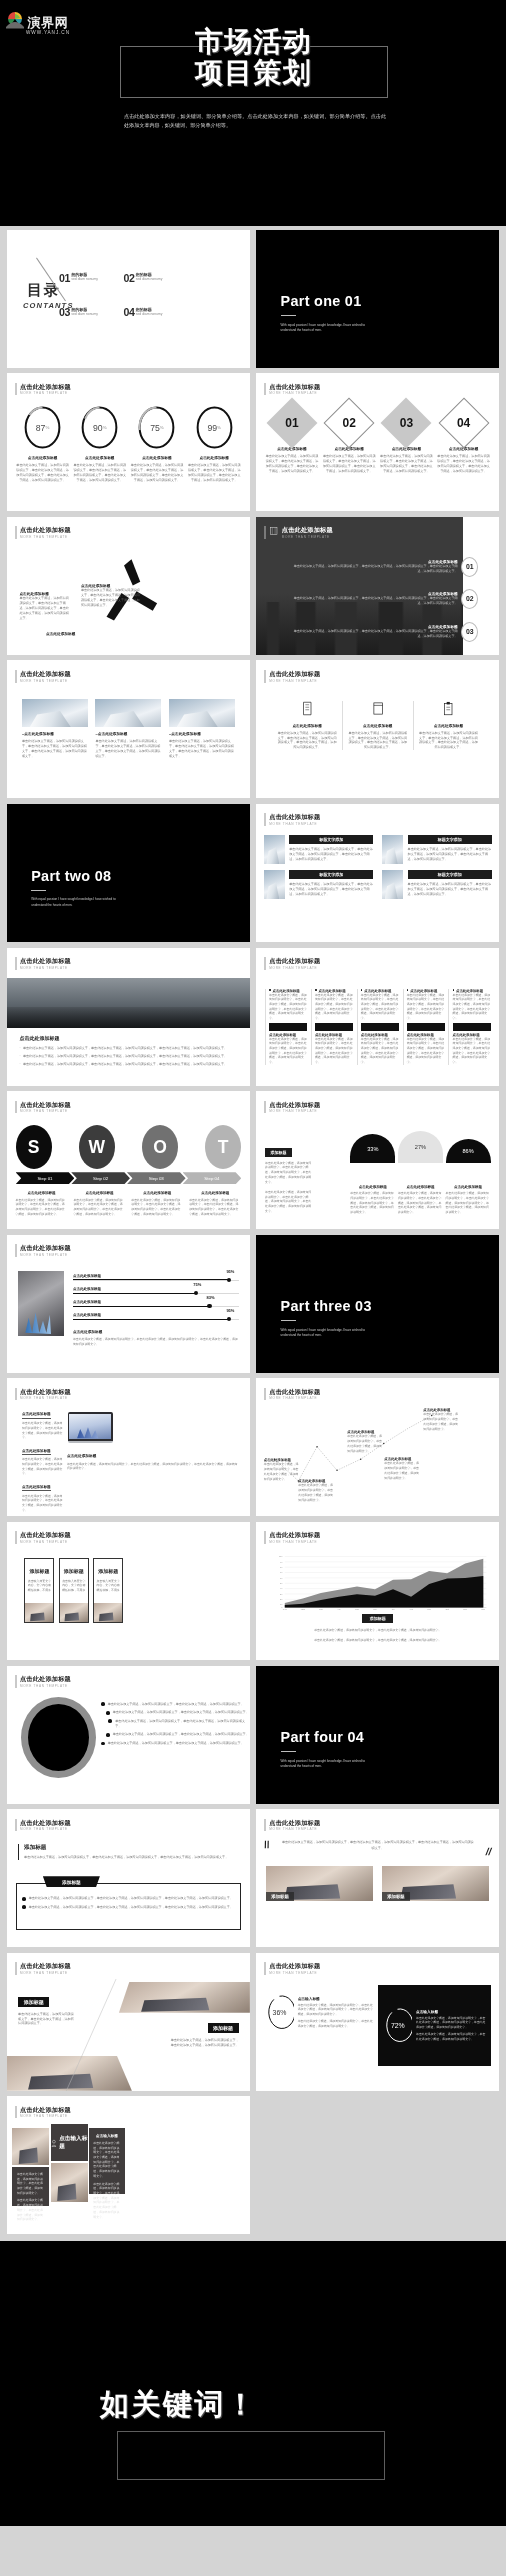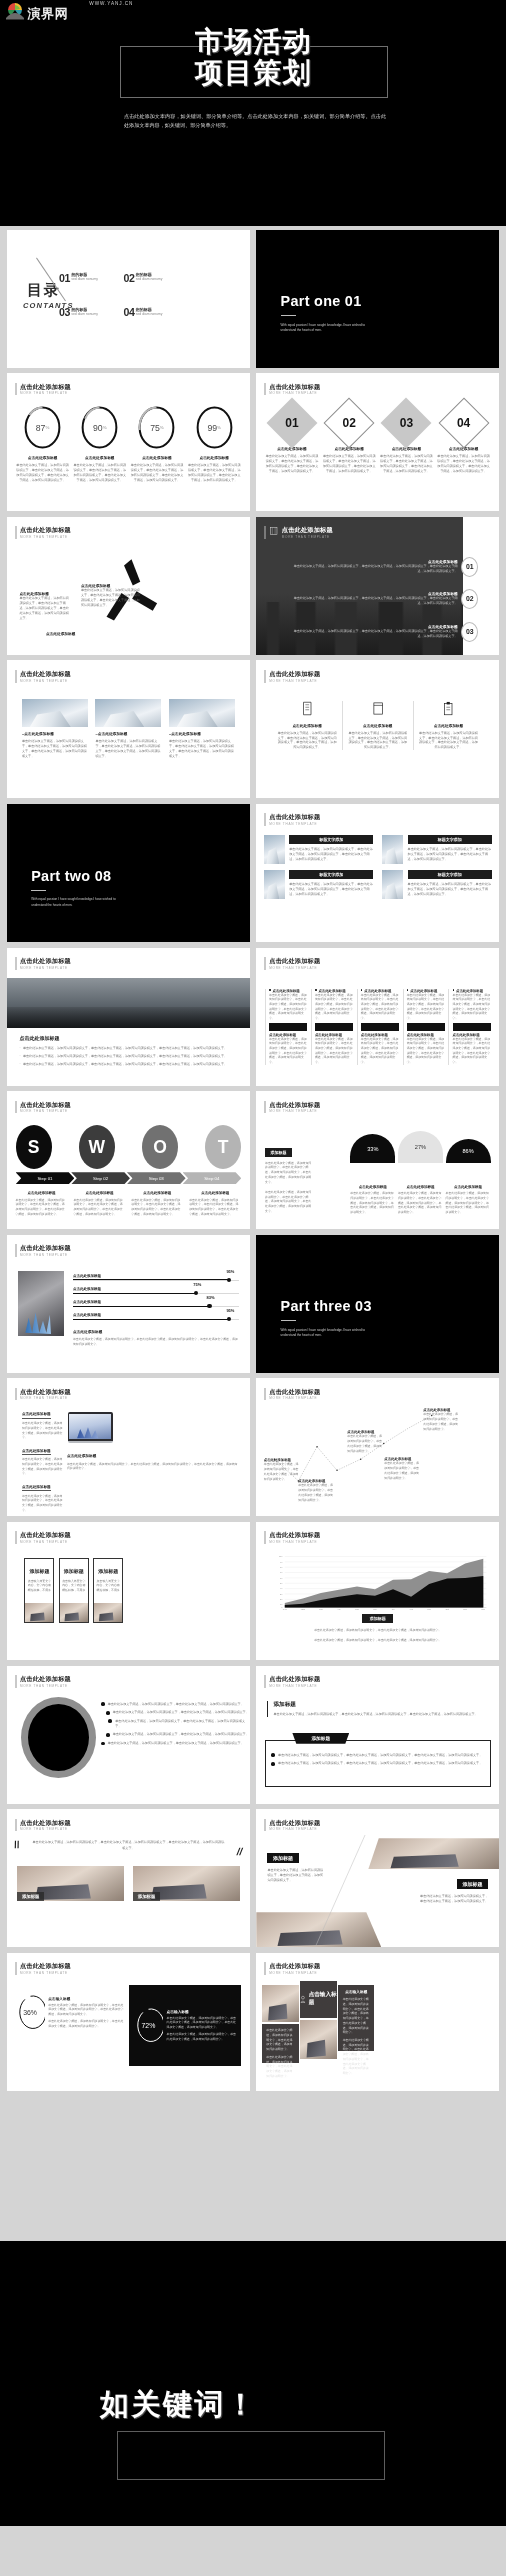--- a/index.html
+++ b/index.html
@@ -8,21 +8,21 @@
     width:507px; margin:0 auto;
     font-family:"Liberation Sans","DejaVu Sans",sans-serif;
     -webkit-font-smoothing:antialiased;
   }
 
   
   .cover {
     width:507px; height:226px; background:#000; position:relative;
     margin:0 auto; overflow:hidden;
   }
-  .wm { position:absolute; left:5px; top:0; display:flex; }
+  .wm { position:absolute; left:5px; top:9px; display:flex; flex-direction:column; }
   .wm-row { display:flex; align-items:flex-end; gap:2.5px; }
   .wm-logo { width:20px; height:20px; position:relative; }
   .wm-txt { color:#eee; font-size:13px; font-weight:700; letter-spacing:0.6px; line-height:1; font-family:"DejaVu Sans",sans-serif; }
   .wm-url { color:#cfcfcf; font-size:4.7px; letter-spacing:0.9px; margin-left:21px; margin-top:0.6px; }
 
   .cover-box {
     position:absolute; left:120px; top:46px; width:268px; height:52px;
     border:0.6px solid #6f6f6f;
   }
   .cover-title {
@@ -909,20 +909,25 @@
           <span class="dot"></span>
         <span class="tiny">单击此处添加文字阐述，添加简短问题说明文字，单击此处添加文字阐述，添加简短问题说明文字。</span>
         </div>
       <div class="bl">
           <span class="dot"></span>
         <span class="tiny">单击此处添加文字阐述，添加简短问题说明文字，单击此处添加文字阐述，添加简短问题说明文字。</span>
         </div>
     </div>
   </div>
 
+  <div class="slide dark">
+    <div class="part-t">Part four 04</div>
+    <div class="part-line"></div>
+    <div class="part-d">With equal passion I have sought knowledge.I have wished to understand the hearts of men.</div>
+  </div>
 
   <div class="slide">
     <div class="sh">
         <div class="sh-bar"></div>
         <div>
       <div class="sh-t">点击此处添加标题</div>
       <div class="sh-s">MORE THAN TEMPLATE</div>
         </div>
       </div>
     <div style="position:absolute;left:11.2px;right:12.5px;top:35px;border-left:1.2px solid #222;padding-left:5px;">

